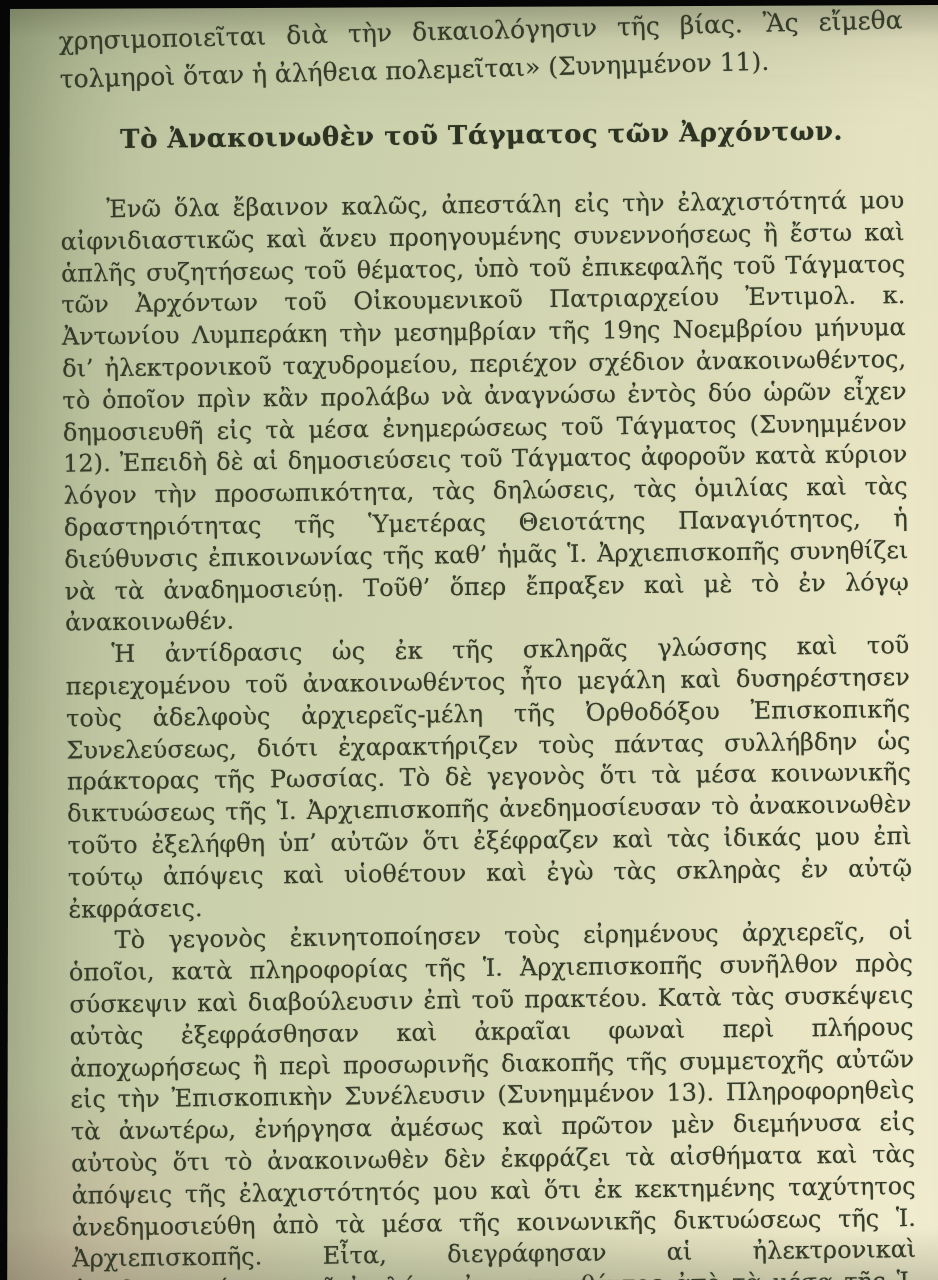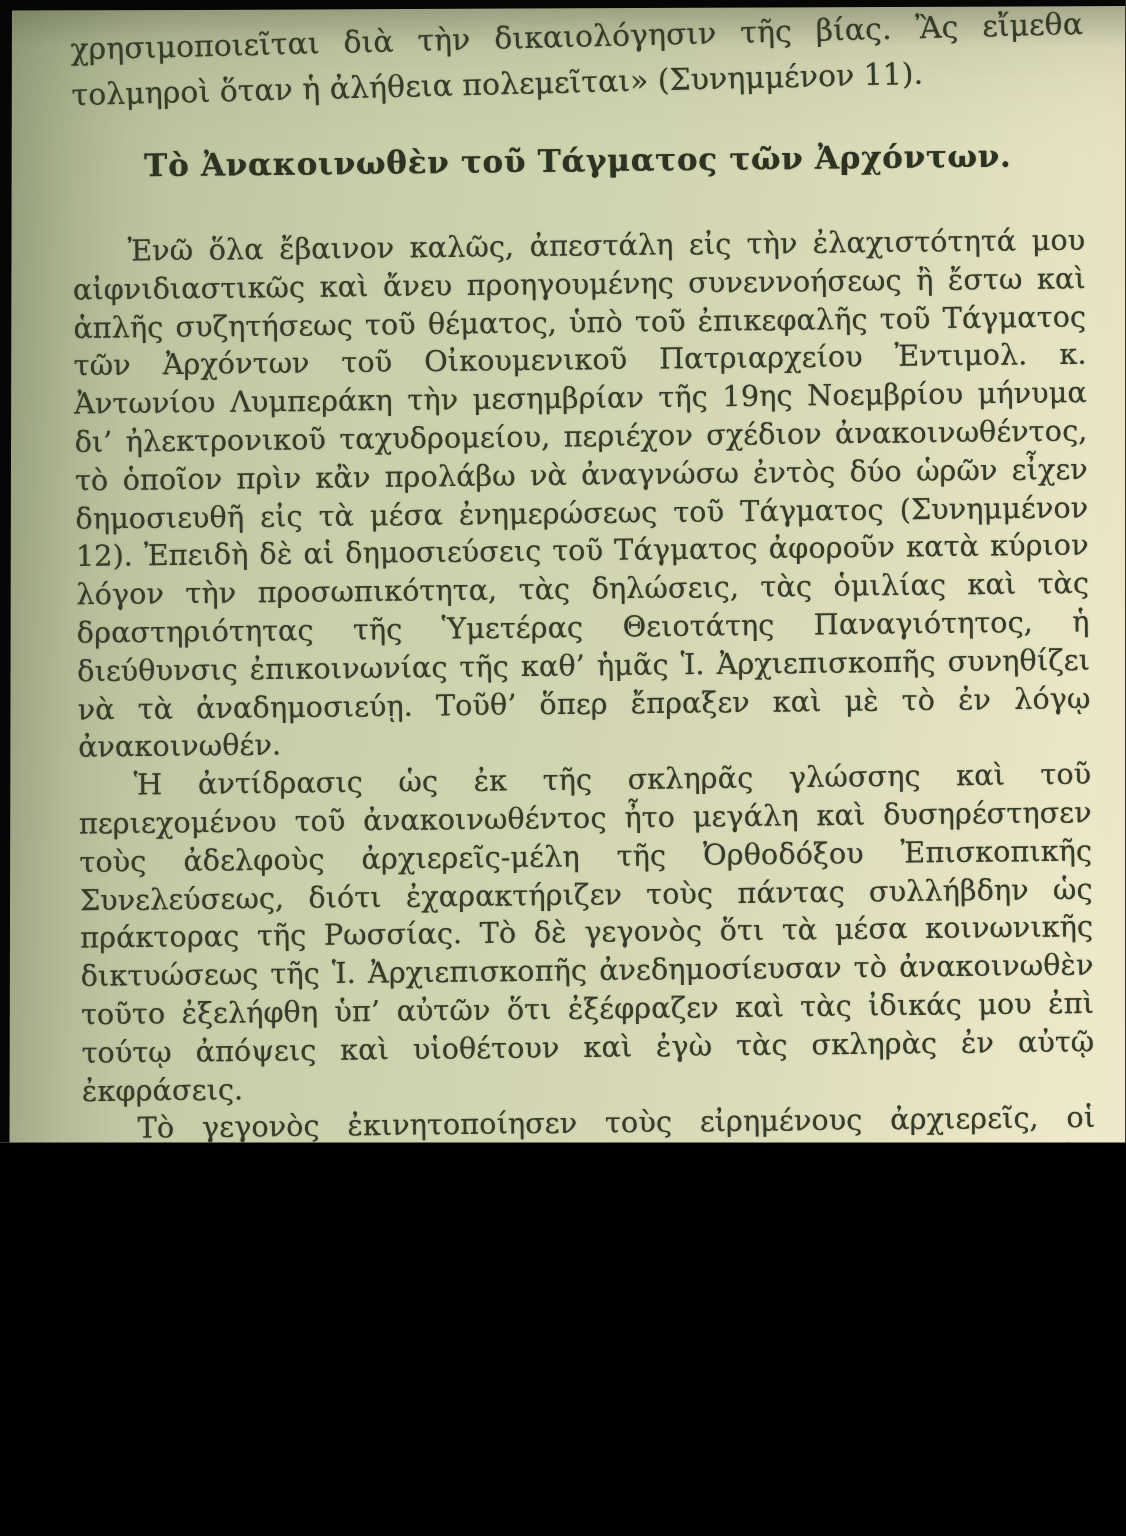--- a/index.html
+++ b/index.html
@@ -7,21 +7,21 @@
     padding: 0;
     background: #000;
     width: 938px;
     height: 1280px;
     overflow: hidden;
     font-family: "DejaVu Serif", "Liberation Serif", serif;
   }
   .photo {
     position: relative;
     width: 938px;
-    height: 952px;
+    height: 1280px;
     background: #0a0a08;
     overflow: hidden;
   }
   
   .paper {
     position: absolute;
     left: 0; top: 0;
     width: 938px; height: 1280px;
     background:
       radial-gradient(ellipse 420px 260px at 4% 99%, rgba(196,138,136,0.30), rgba(196,138,136,0) 70%),

